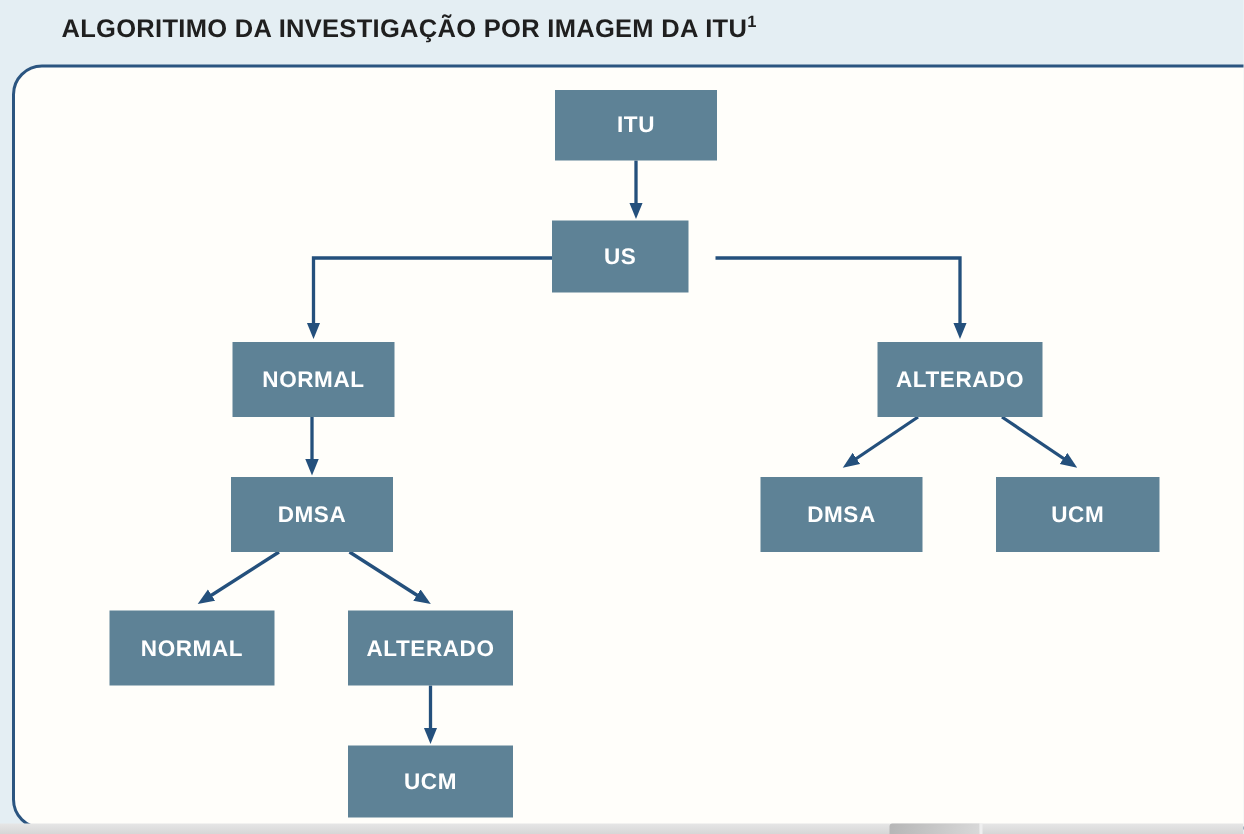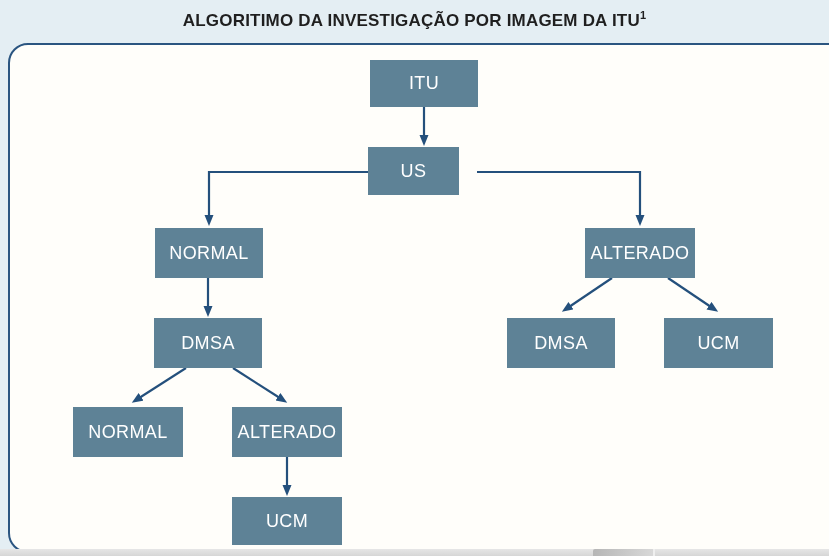--- a/index.html
+++ b/index.html
@@ -20,26 +20,27 @@
   }
   .stage{
     position:relative;
     width:829px;height:556px;
     overflow:hidden;
     background:var(--background);
   }
   .figure-title{
     position:absolute;
     left:0;top:9px;width:100%;
-    text-align:center;
+    text-align:left;
     font-size:17px;
     font-weight:bold;
     letter-spacing:.2px;
     color:var(--title-text);
     z-index:2;
+    padding-left:41px;
   }
   .figure-title sup{
     font-size:11px;
     vertical-align:super;
   }
   .panel{
     position:absolute;
     left:8px;top:43px;
     width:850px;height:510px;
     background:var(--panel);
@@ -59,22 +60,22 @@
   }
   svg.edges marker path{
     fill:var(--arrow);
     stroke:none;
   }
   .node{
     position:absolute;
     display:flex;align-items:center;justify-content:center;
     background:var(--node-fill);
     color:var(--node-text);
-    font-size:18px;
-    font-weight:normal;
+    font-size:15px;
+    font-weight:bold;
     letter-spacing:.4px;
     z-index:3;
   }
   #n-itu{left:370px;top:60px;width:108px;height:47px;}
   #n-us{left:368px;top:147px;width:91px;height:48px;}
   #n-us-normal{left:155px;top:228px;width:108px;height:50px;}
   #n-us-alterado{left:585px;top:228px;width:110px;height:50px;}
   #n-normal-dmsa{left:154px;top:318px;width:108px;height:50px;}
   #n-alterado-dmsa{left:507px;top:318px;width:108px;height:50px;}
   #n-alterado-ucm{left:664px;top:318px;width:109px;height:50px;}

